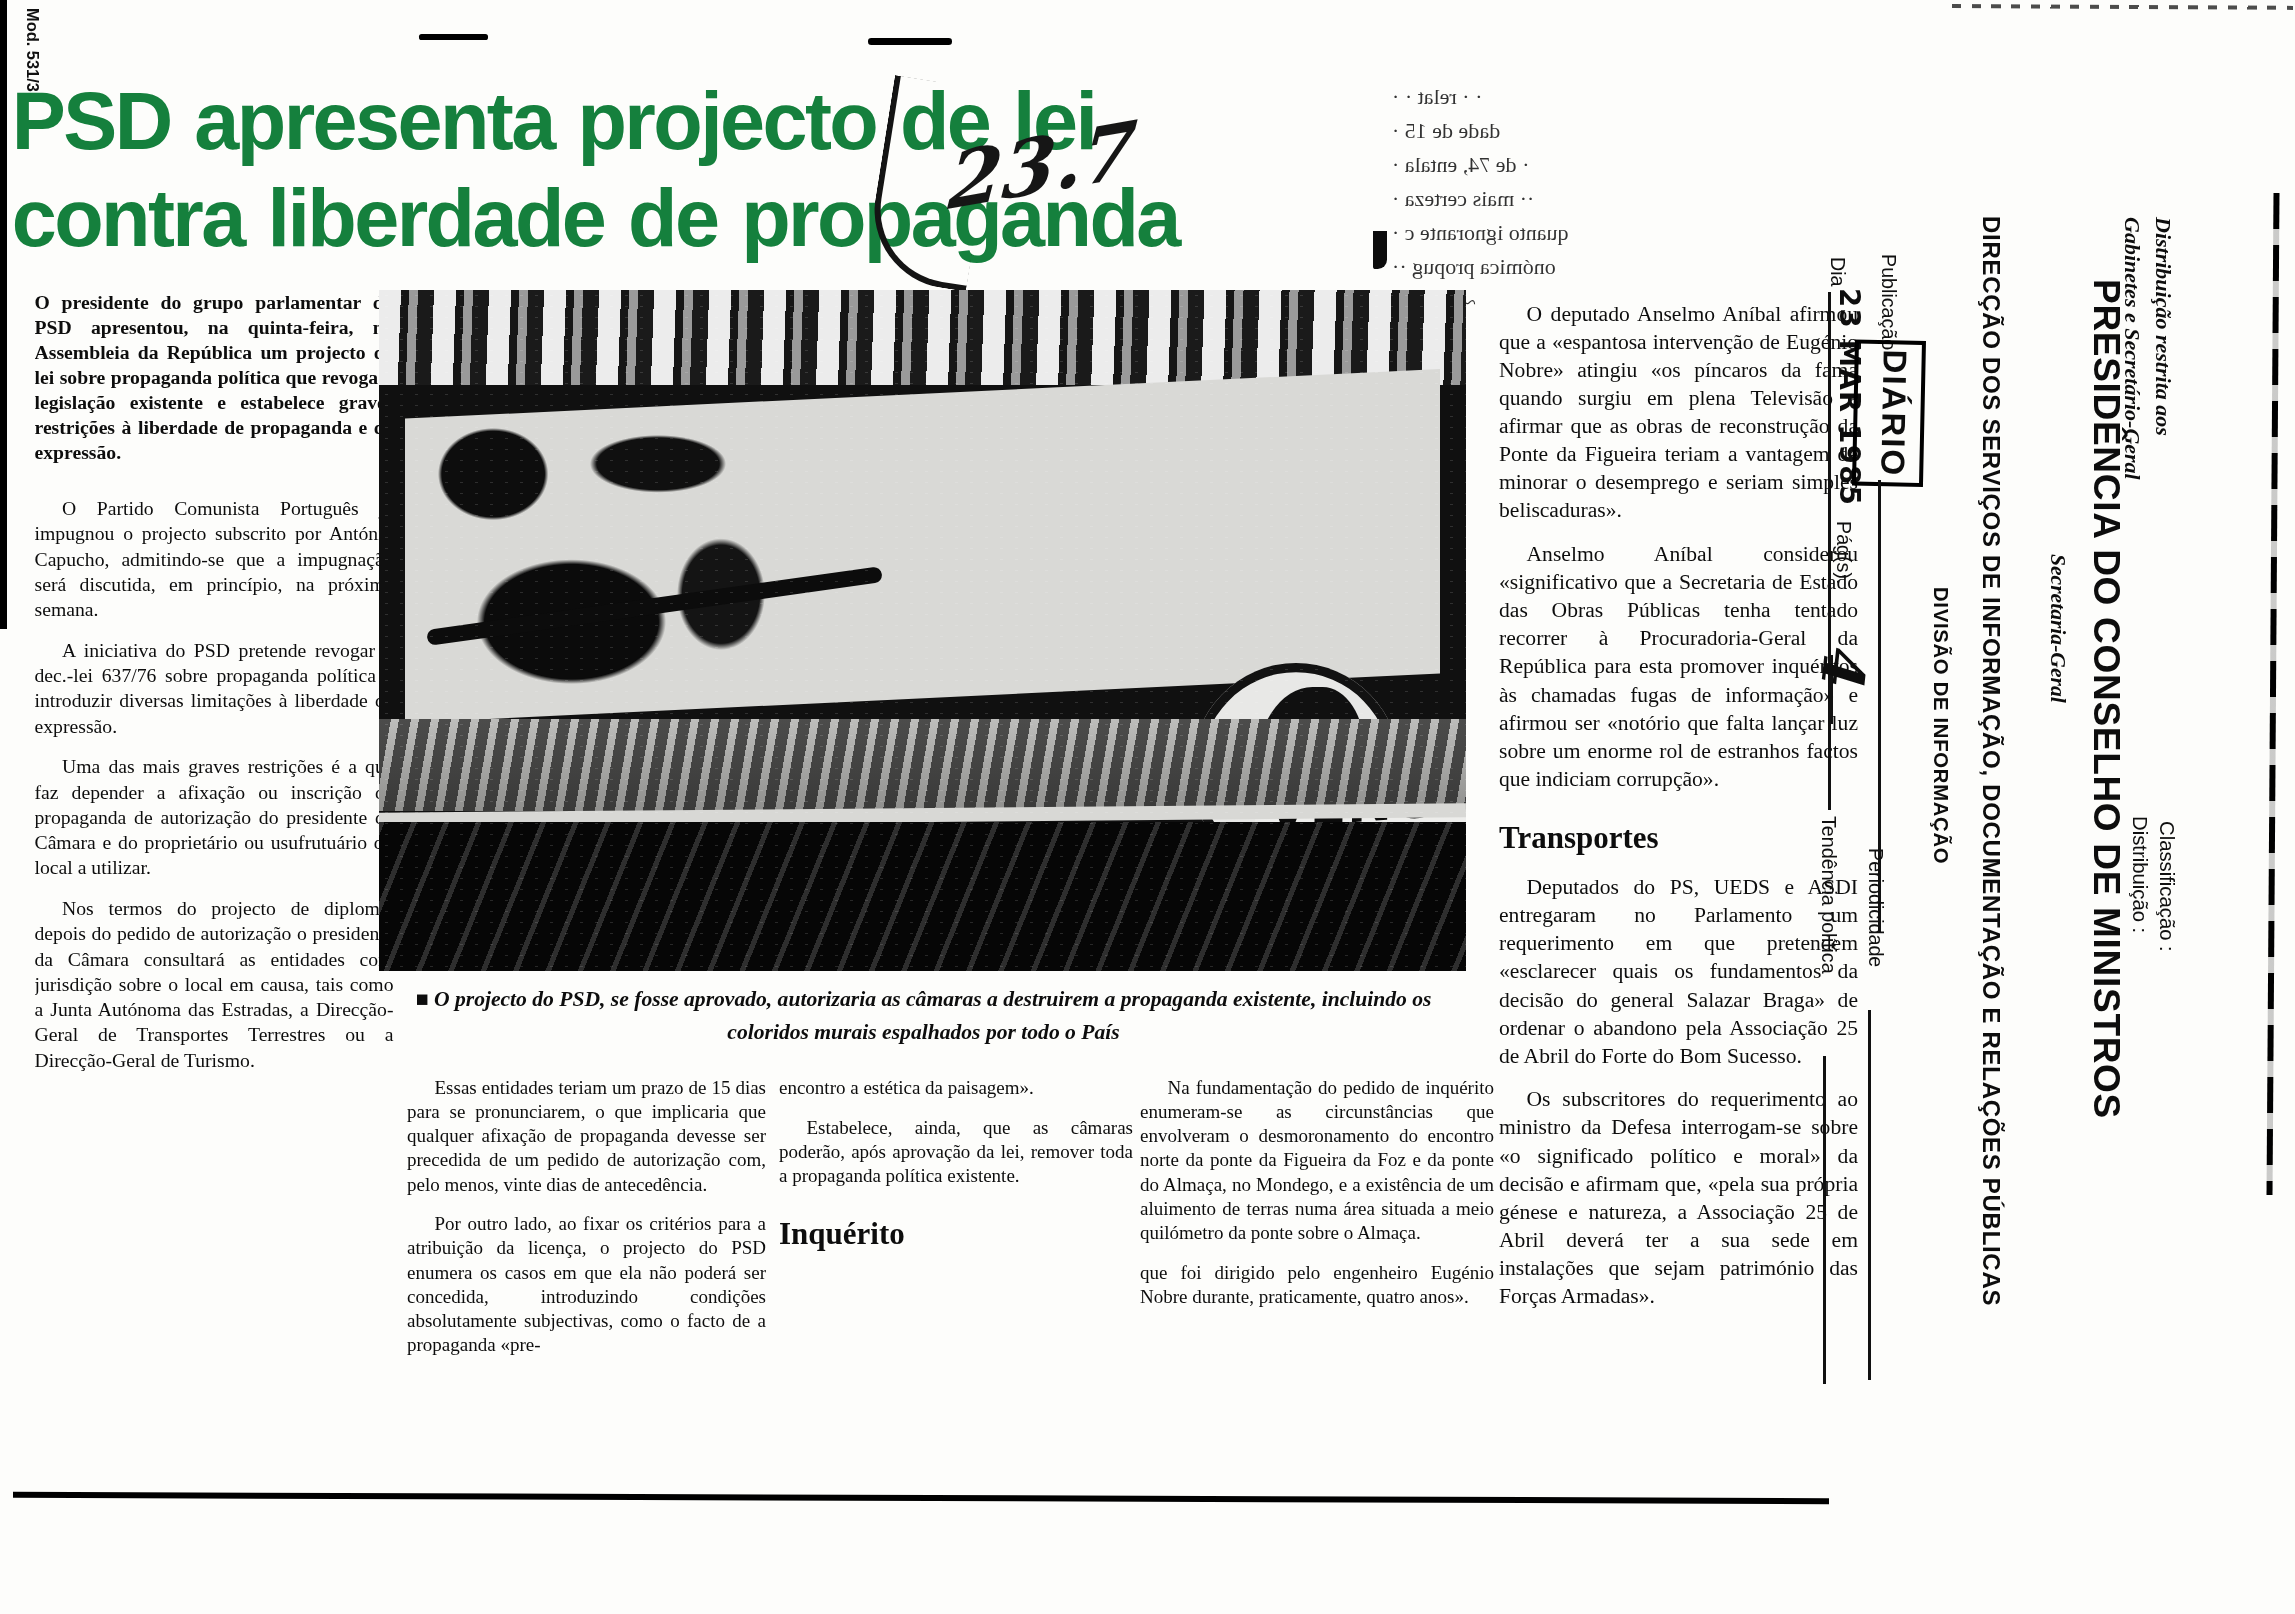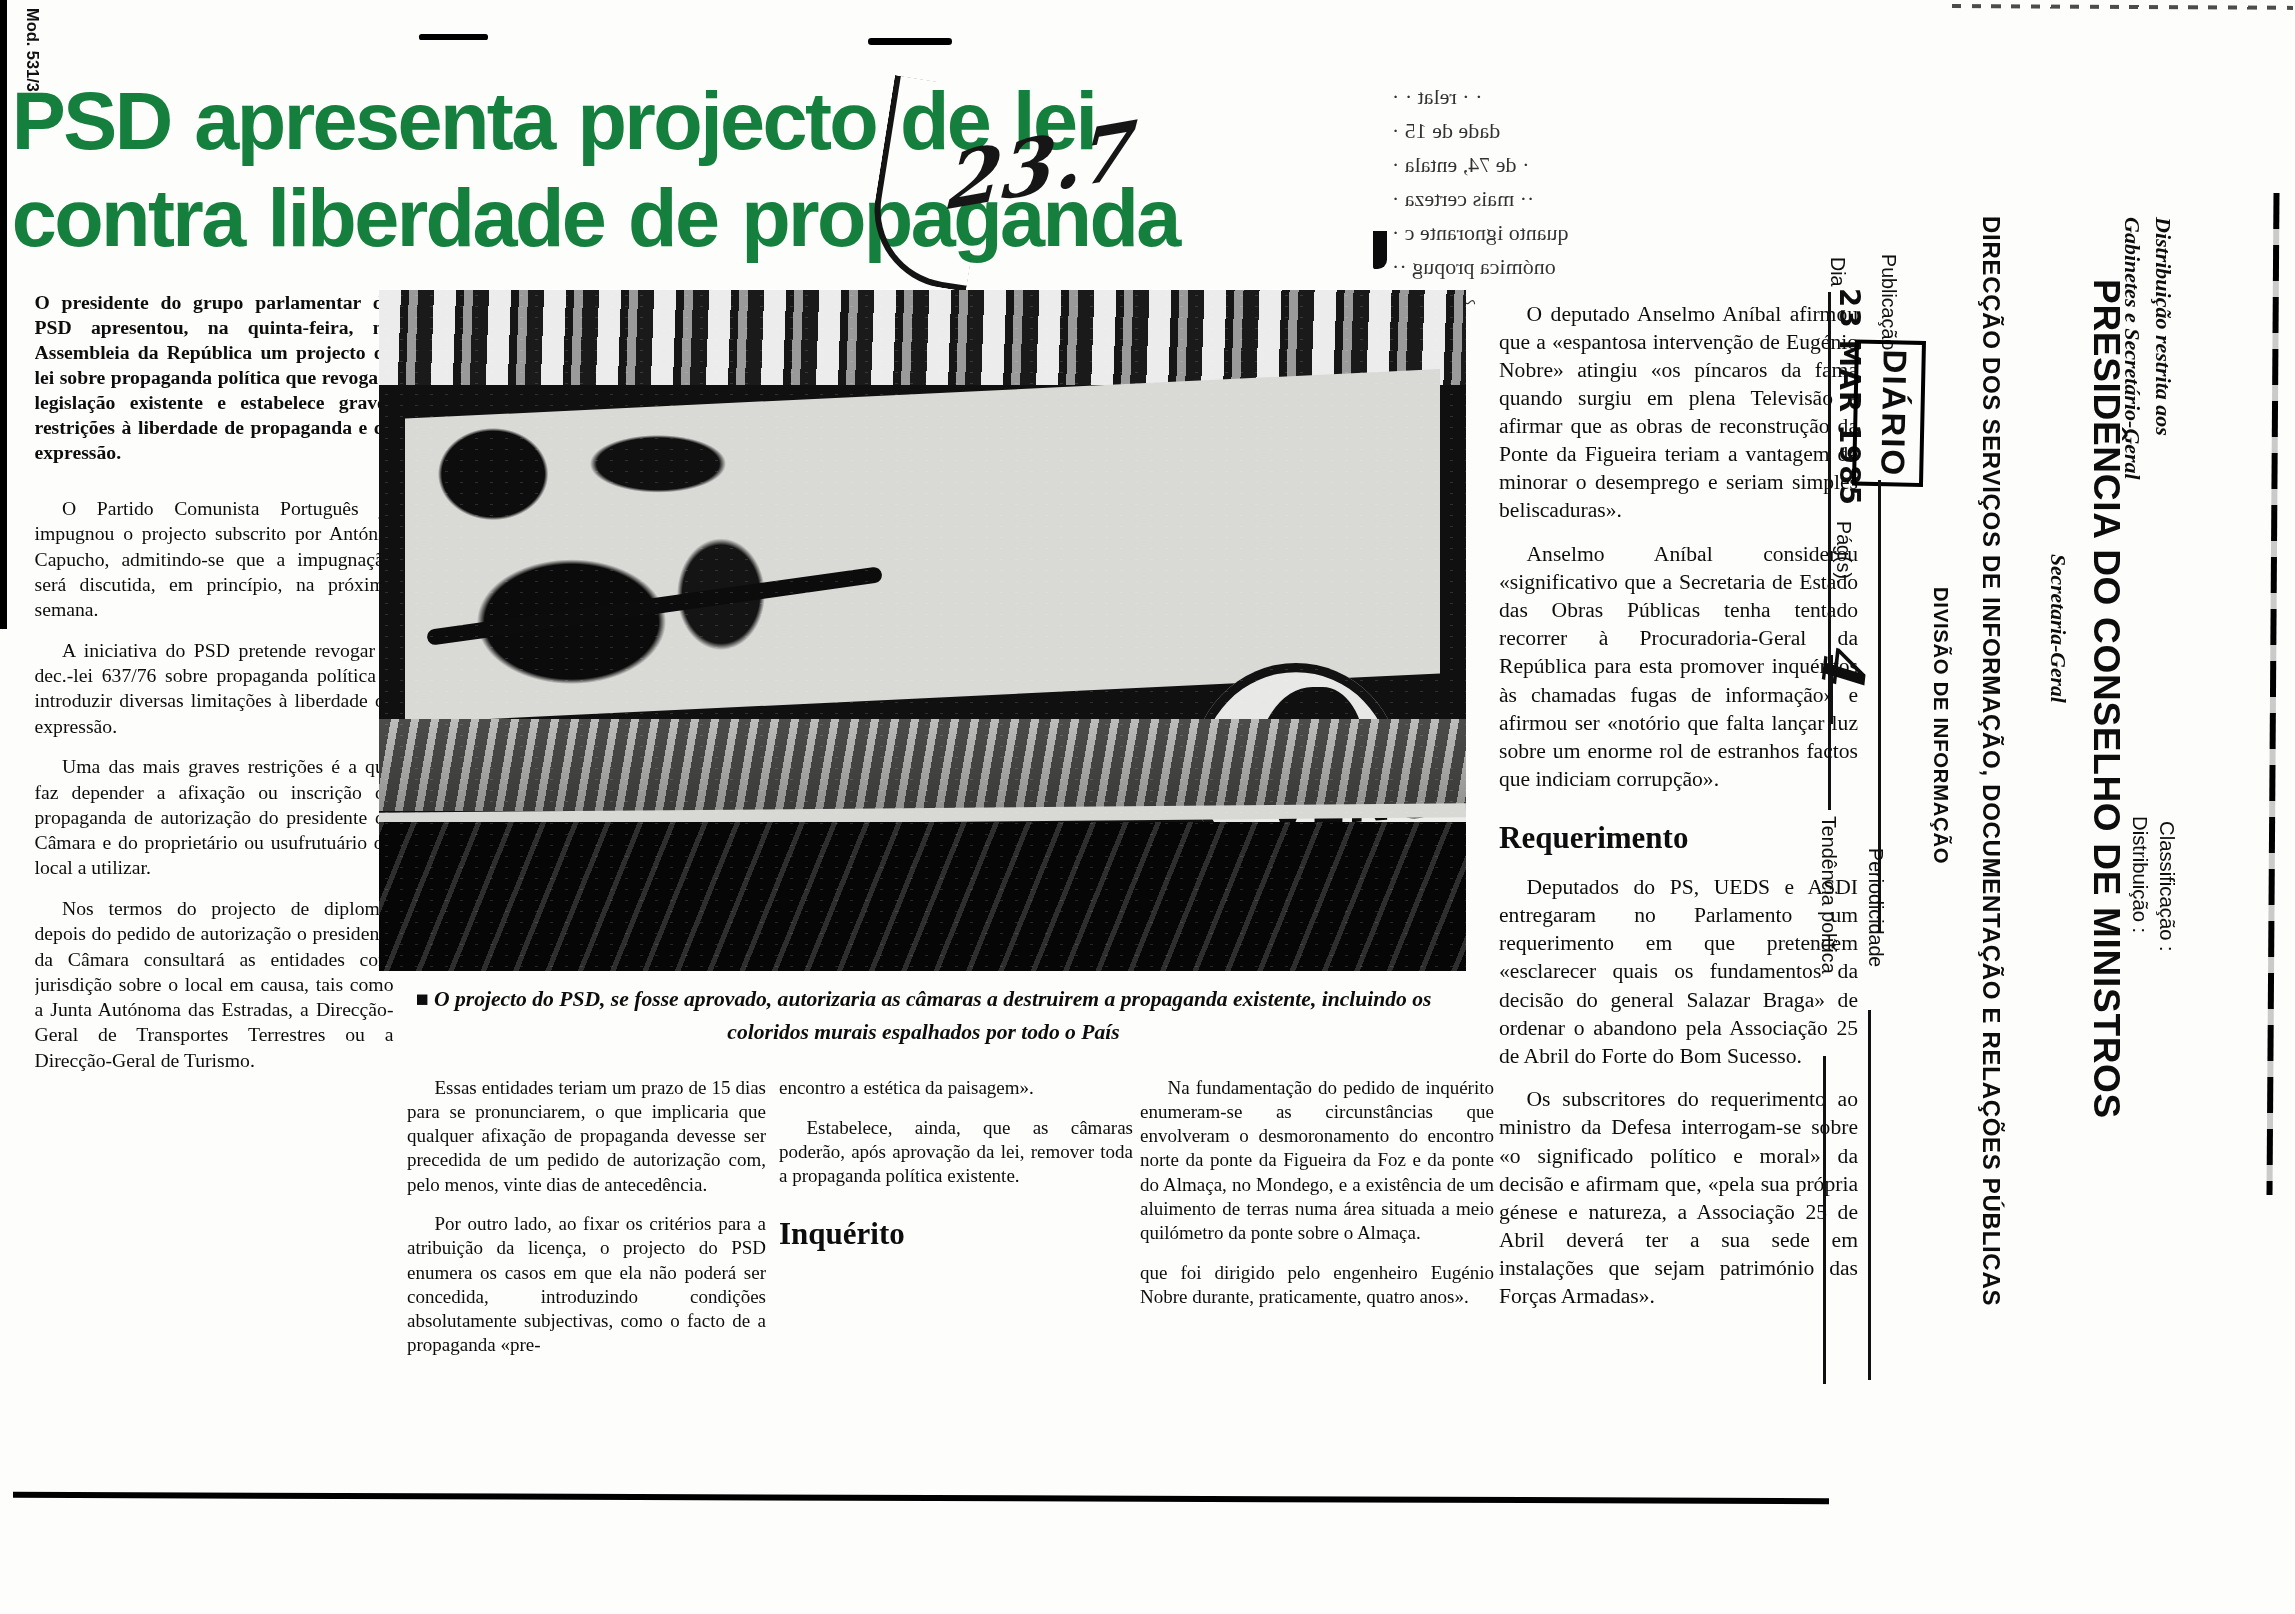--- a/index.html
+++ b/index.html
@@ -198,21 +198,21 @@
   </div>
 
   <div class="col" id="col4">
     <p class="p ind">Na fundamentação do pedido de inquérito enumeram-se as circunstâncias que envolveram o desmoronamento do encontro norte da ponte da Figueira da Foz e da ponte do Almaça, no Mondego, e a existência de um aluimento de terras numa área situada a meio quilómetro da ponte sobre o Almaça.</p>
     <p class="p">que foi dirigido pelo engenheiro Eugénio Nobre durante, praticamente, quatro anos».</p>
   </div>
 
   <div class="col" id="col5">
     <p class="p ind">O deputado Anselmo Aníbal afirmou que a «espantosa intervenção de Eugénio Nobre» atingiu «os píncaros da fama quando surgiu em plena Televisão a afirmar que as obras de reconstrução da Ponte da Figueira teriam a vantagem de minorar o desemprego e seriam simples beliscaduras».</p>
     <p class="p ind">Anselmo Aníbal considerou «significativo que a Secretaria de Estado das Obras Públicas tenha tentado recorrer à Procuradoria-Geral da República para esta promover inquéritos às chamadas fugas de informação» e afirmou ser «notório que falta lançar luz sobre um enorme rol de estranhos factos que indiciam corrupção».</p>
-    <div class="subhead">Requerimento</div>
+    <div class="subhead">Transportes</div>
     <p class="p ind">Deputados do PS, UEDS e ASDI entregaram no Parlamento um requerimento em que pretendem «esclarecer quais os fundamentos da decisão do general Salazar Braga» de ordenar o abandono pela Associação 25 de Abril do Forte do Bom Sucesso.</p>
     <p class="p ind">Os subscritores do requerimento ao ministro da Defesa interrogam-se sobre «o significado político e moral» da decisão e afirmam que, «pela sua própria génese e natureza, a Associação 25 de Abril deverá ter a sua sede em instalações que sejam património das Forças Armadas».</p>
   </div>
 
   <div class="rule" id="rule-bottom"></div>
 
   <div class="v vlabel" id="v-dia">Dia</div>
   <div class="fline" id="l-dia"></div>
   <div class="v" id="v-date">23 MAR 1985</div>
   <div class="v vlabel" id="v-pags">Pág(s).</div>

